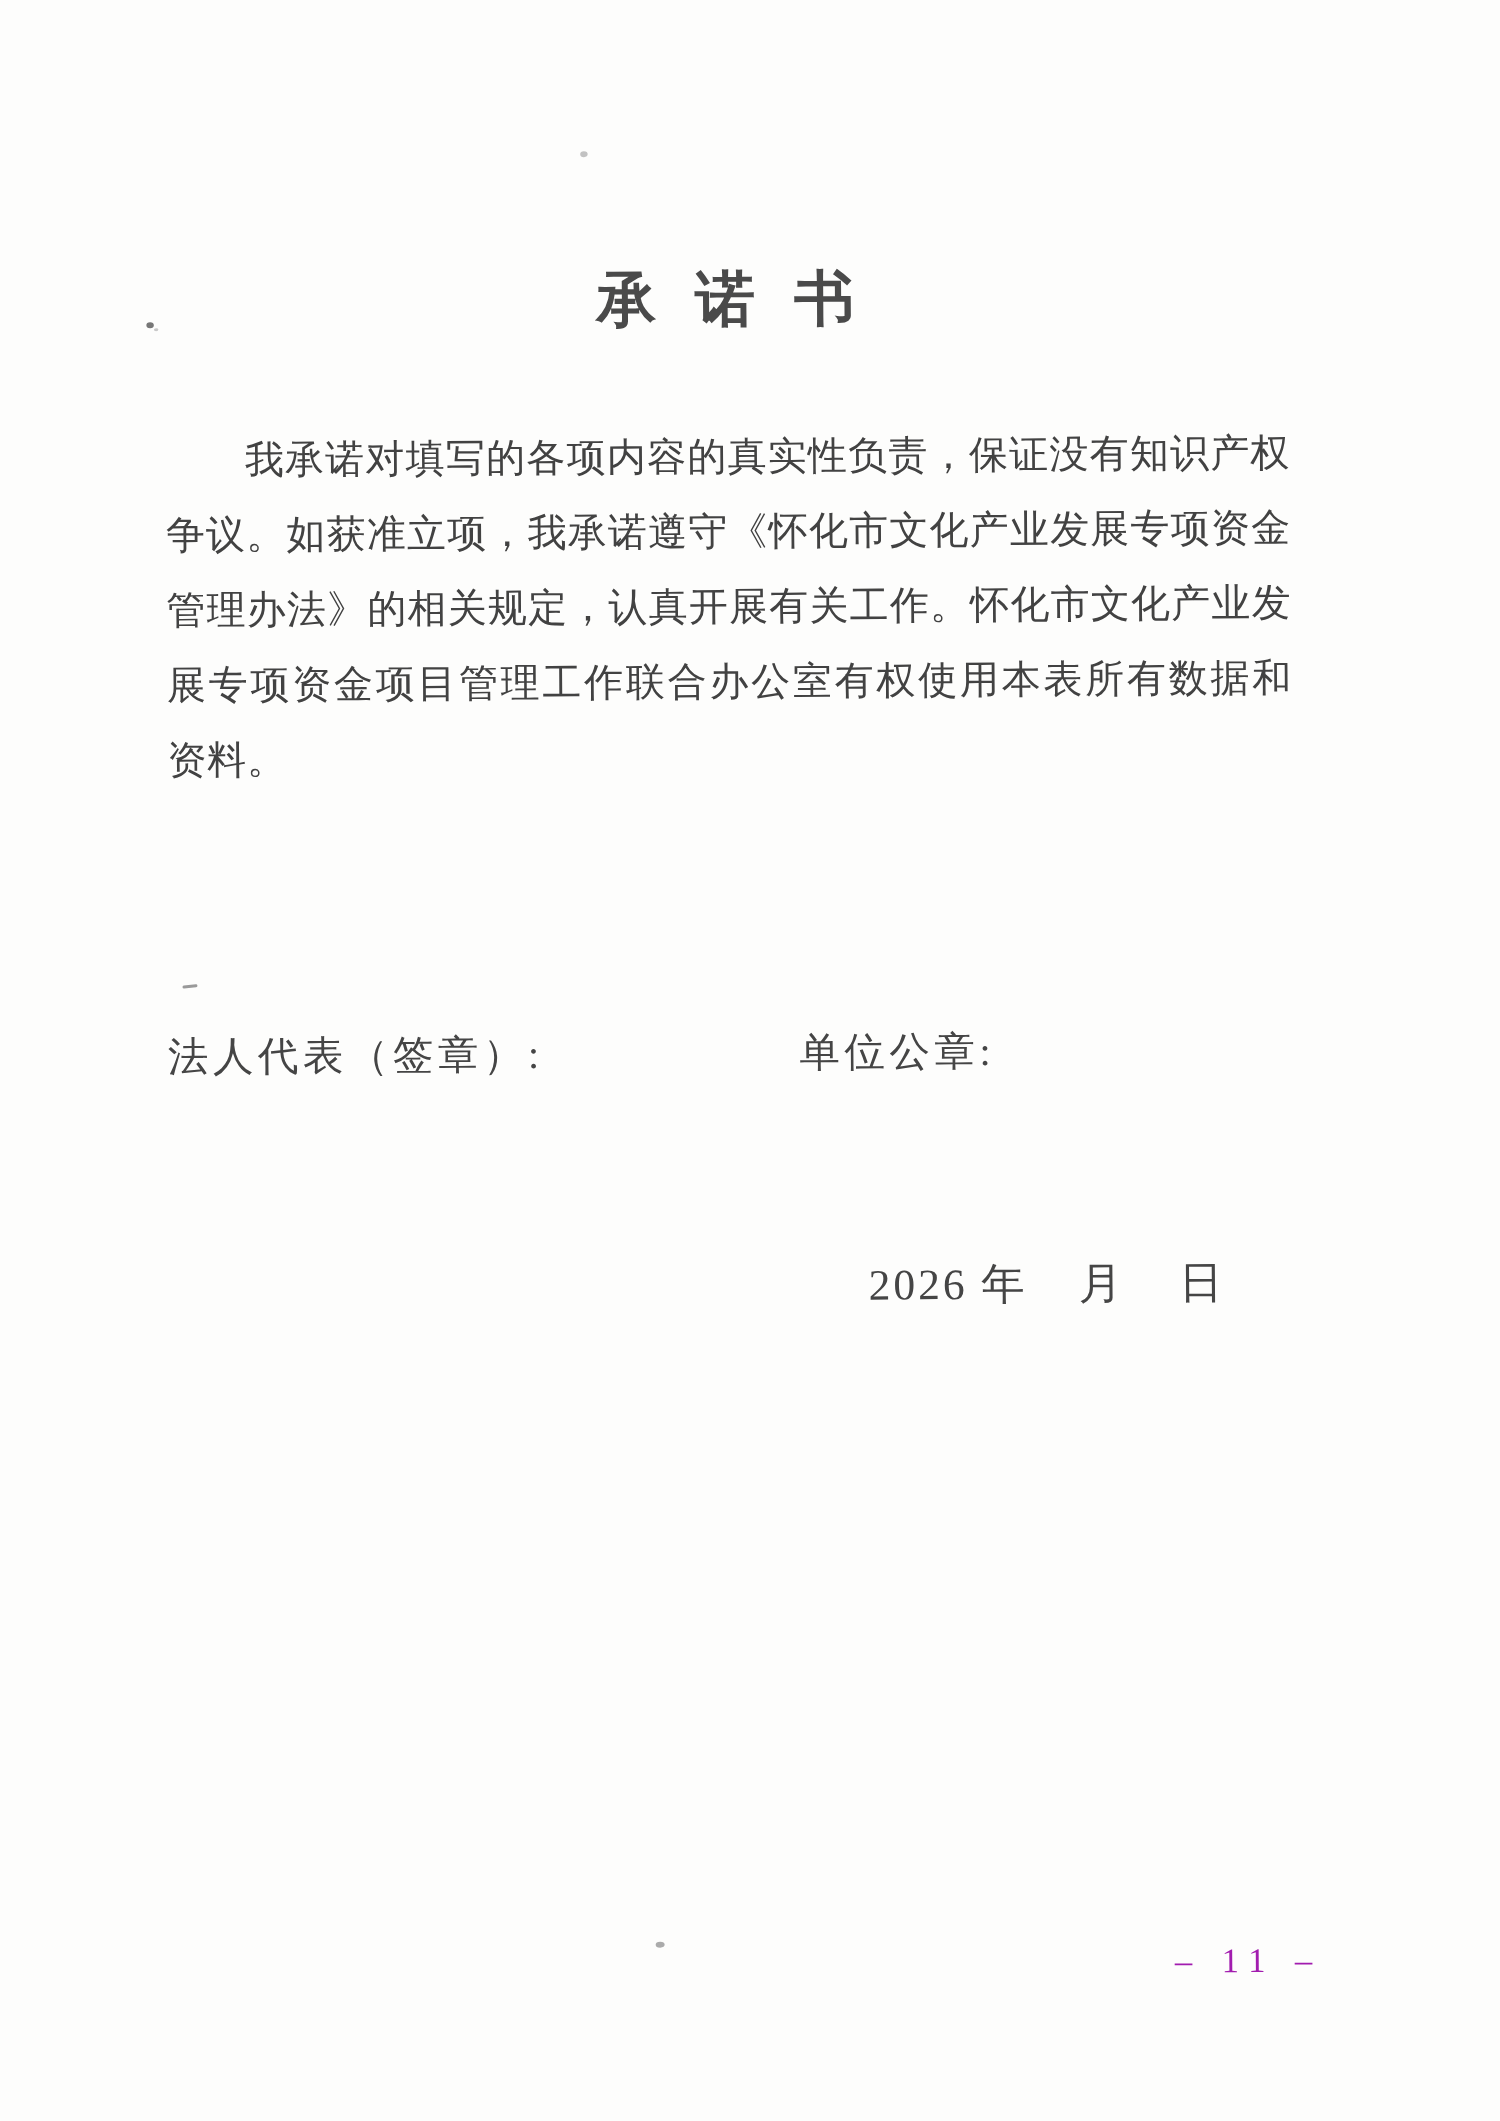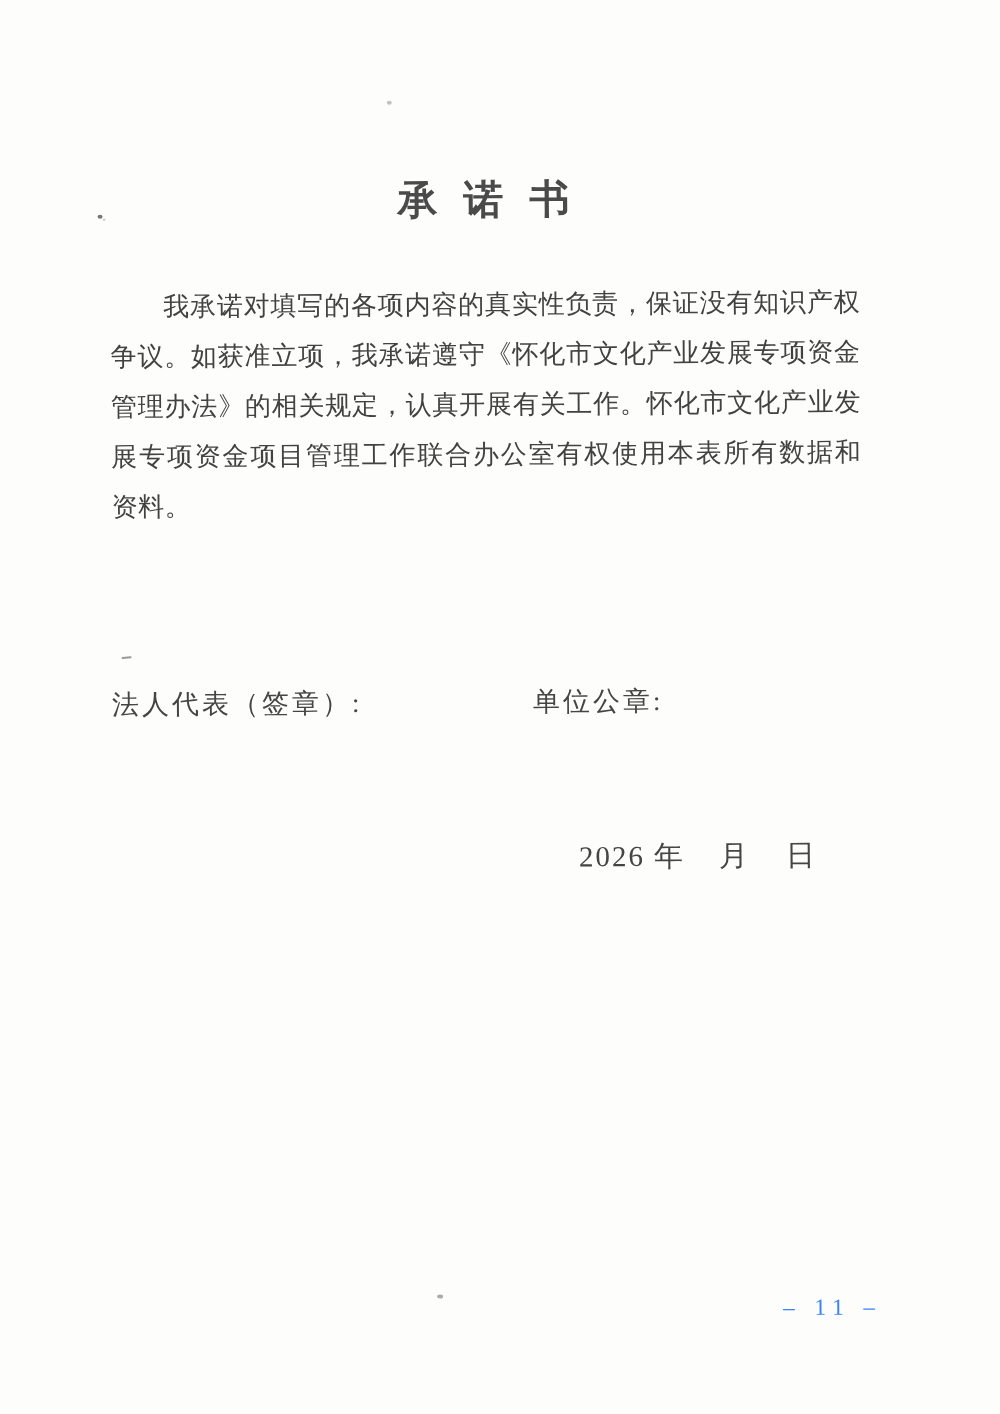--- a/index.html
+++ b/index.html
@@ -78,21 +78,21 @@
   }
   .date-line .year       { letter-spacing: 2px; }
   .date-line .year-unit  { margin-left: 9px; }
   .date-line .month-unit { margin-left: 36px; }
   .date-line .day-unit   { margin-left: 38px; }
   .page-number {
     position: absolute;
     left: 779px;
     top: 1297px;
     font-size: 23px;
-    color: #3b82f6;
+    color: #a21caf;
     letter-spacing: 7px;
     white-space: nowrap;
   }
   
   .speck {
     position: absolute;
     border-radius: 50%;
   }
   .speck-1 { left: 101px; top: 212px; width: 5px; height: 4px; background: #777777; box-shadow: 4px 3px 0 -1px #c9c9c9; }
   .speck-2 { left: 391px; top: 100px; width: 5px; height: 4px; background: #c2c2c2; }

